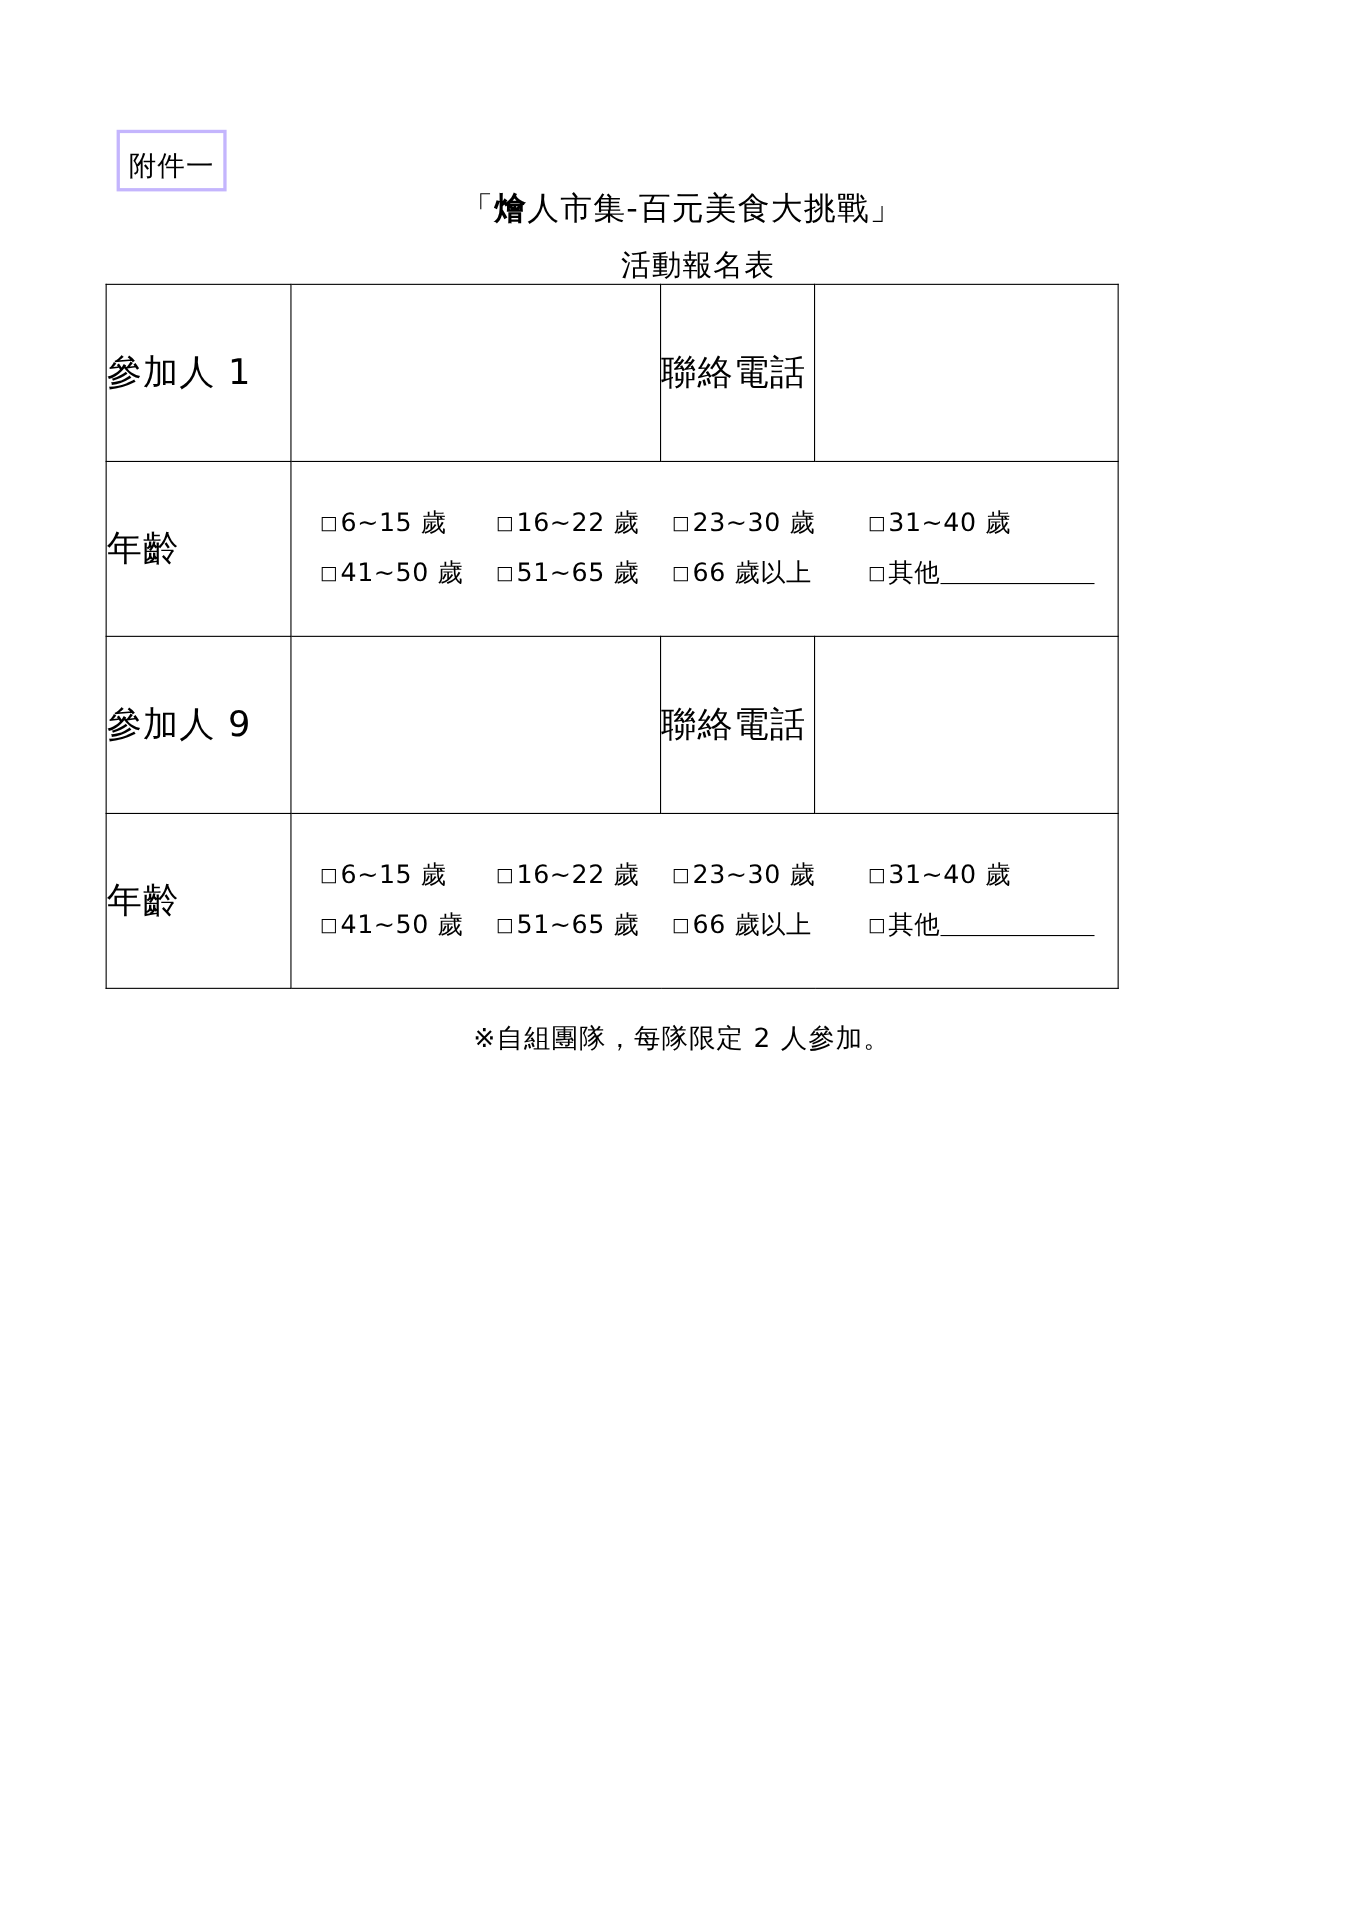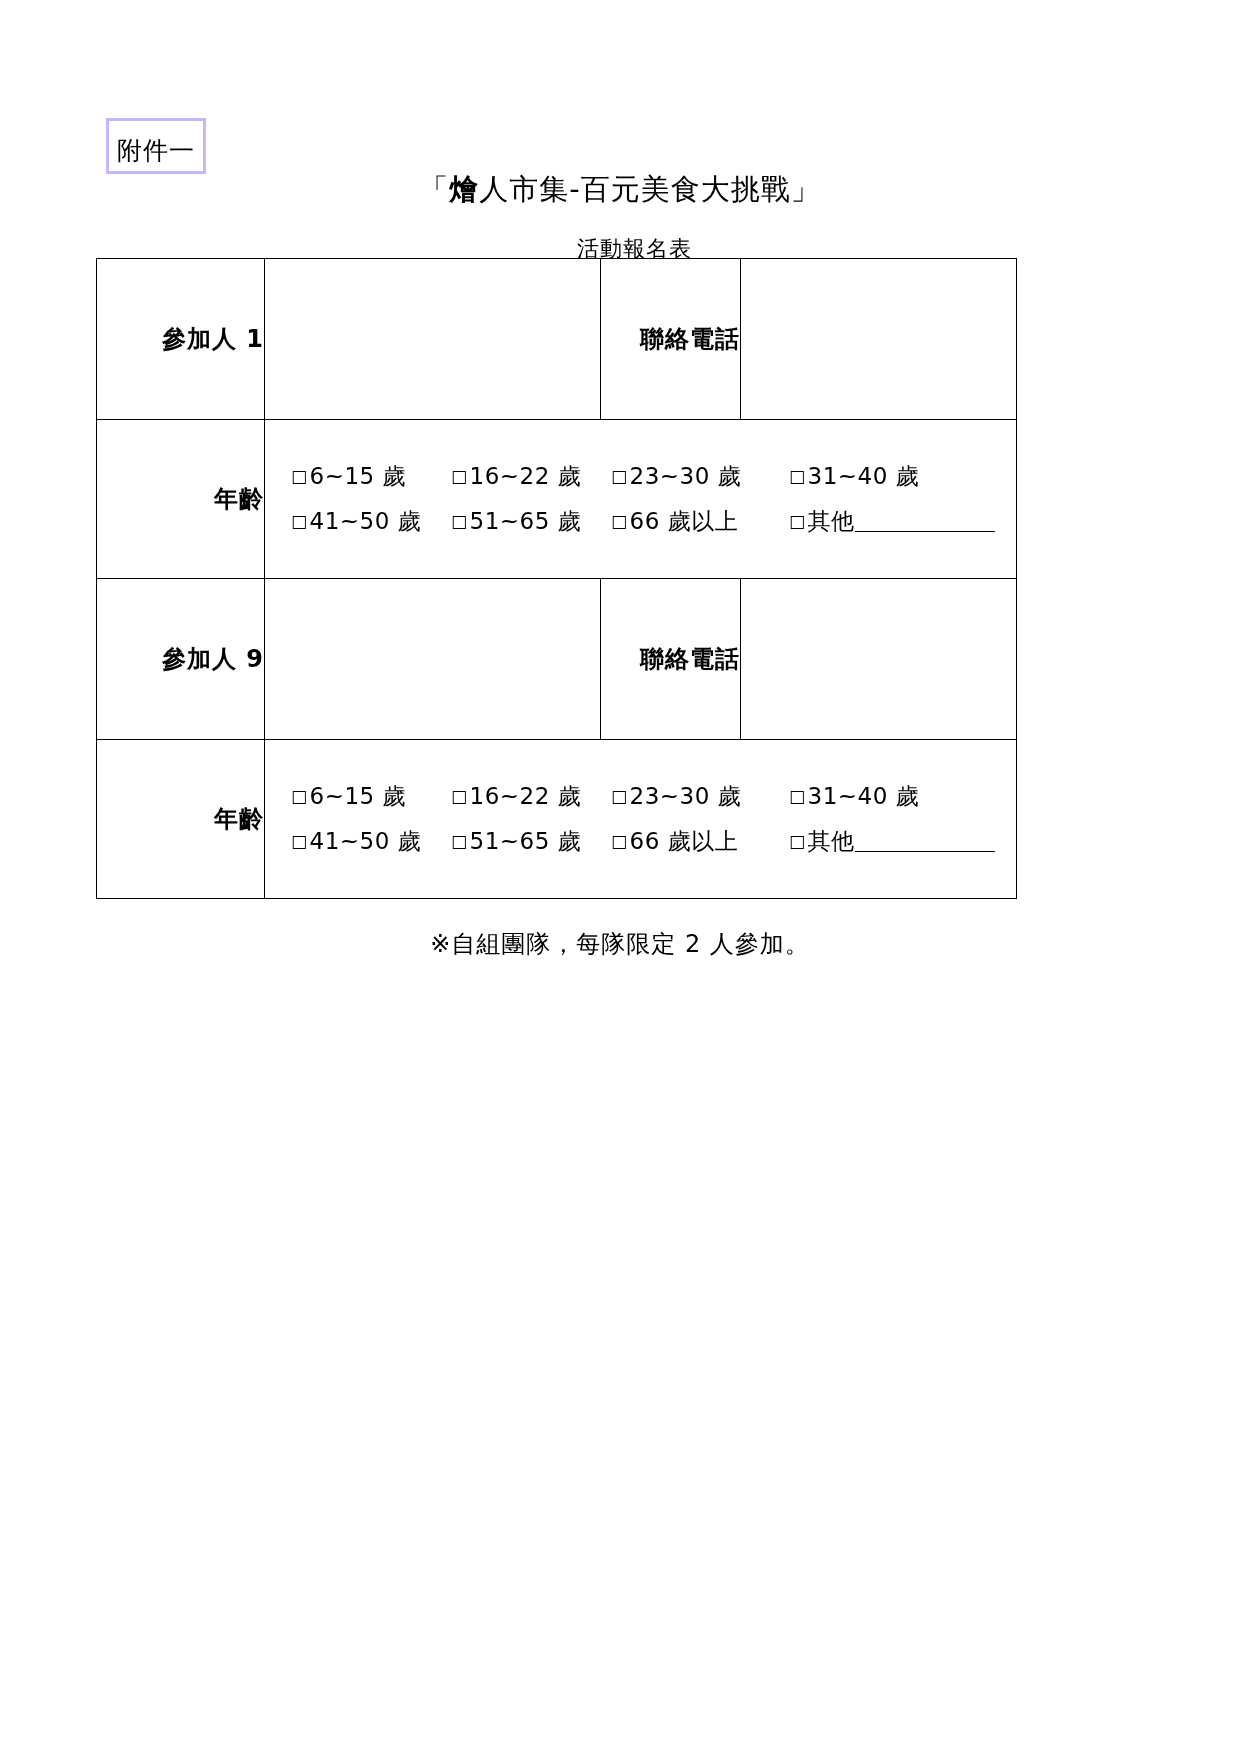--- a/index.html
+++ b/index.html
@@ -49,24 +49,24 @@
     font-size: 29px;
     letter-spacing: 1px;
     line-height: 1.5;
     white-space: nowrap;
   }
   .title-line-1 .emph {
     font-family: "DejaVu Serif", "Liberation Serif", serif;
     font-weight: bold;
   }
   .title-line-2 {
-    font-size: 22px;
+    font-size: 27px;
     letter-spacing: 1px;
     line-height: 1.5;
-    margin-top: 20px;
+    margin-top: 10px;
     white-space: nowrap;
     padding-left: 29px;
   }
 
   
   .form-table {
     position: absolute;
     left: 96px;
     top: 258px;
     width: 920px;
@@ -80,24 +80,23 @@
   }
   .col-label { width: 168px; }
   .col-name  { width: 336px; }
   .col-tel   { width: 140px; }
   .col-telv  { width: 276px; }
 
   .row-person td { height: 160px; }
   .row-age td { height: 158px; }
 
   .cell-label {
-    text-align: right;
-    font-size: 24px;
-    letter-spacing: 1px;
-    font-weight: bold;
+    text-align: left;
+    font-size: 32px;
+    letter-spacing: 1px;
   }
   .cell-blank { }
 
   .age-content {
     padding: 0 0 0 26px;
     font-size: 23px;
     line-height: 1.95;
     letter-spacing: 0.5px;
   }
   .age-row {

